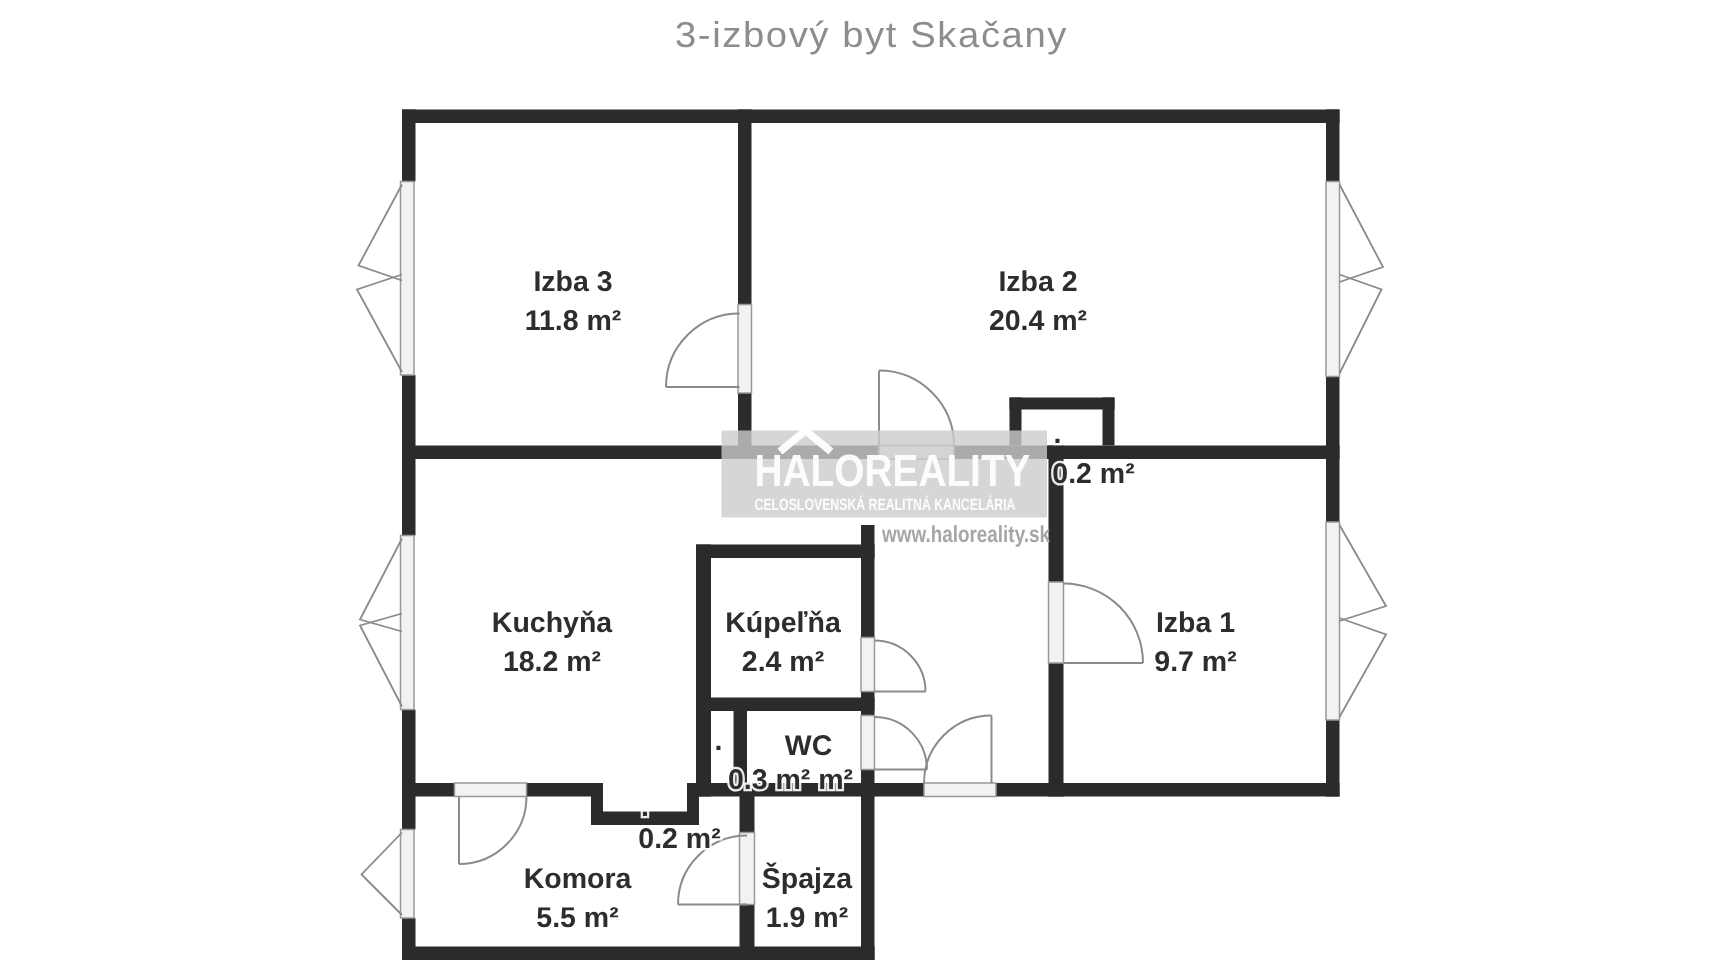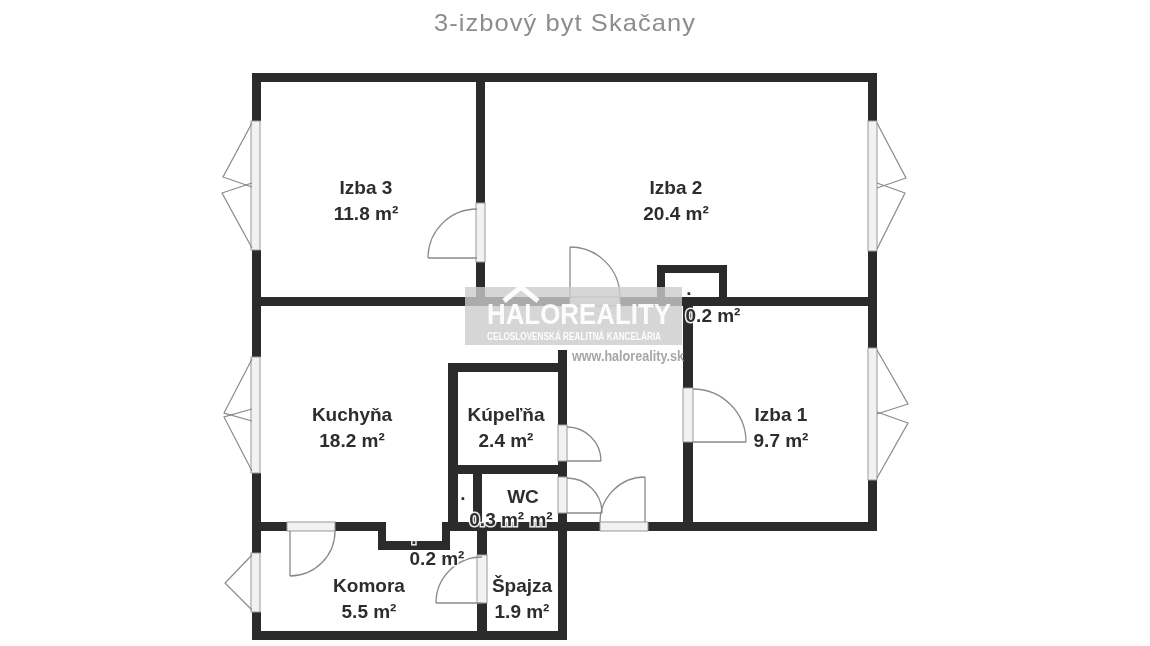--- a/index.html
+++ b/index.html
@@ -1,17 +1,17 @@
 <!DOCTYPE html>
 <html><head>
 <meta charset="utf-8">
 <style>
   html,body{margin:0;padding:0;background:#ffffff;}
   .page{position:relative;width:914px;height:646px;background:#fff;overflow:hidden;
-        font-family:"Liberation Sans",sans-serif;}
+        font-family:"Liberation Sans",sans-serif;padding-left:16px;}
   svg{display:block;}
   .title-text{font-family:"Liberation Sans",sans-serif;font-size:24px;font-weight:500;
               fill:#8d8d8d;letter-spacing:1px;}
   .lbl{font-family:"Liberation Sans",sans-serif;font-size:19px;font-weight:700;fill:#2d2d2d;
        paint-order:stroke;stroke:rgba(255,255,255,0.9);stroke-width:3px;}
   .wm-brand{font-family:"Liberation Sans",sans-serif;font-weight:700;fill:#ffffff;opacity:0.95;}
   .wm-sub{font-family:"Liberation Sans",sans-serif;font-weight:700;fill:#ffffff;opacity:0.95;}
   .wm-url{font-family:"Liberation Sans",sans-serif;font-weight:700;fill:#a6a6a6;}
 </style>
 </head>

